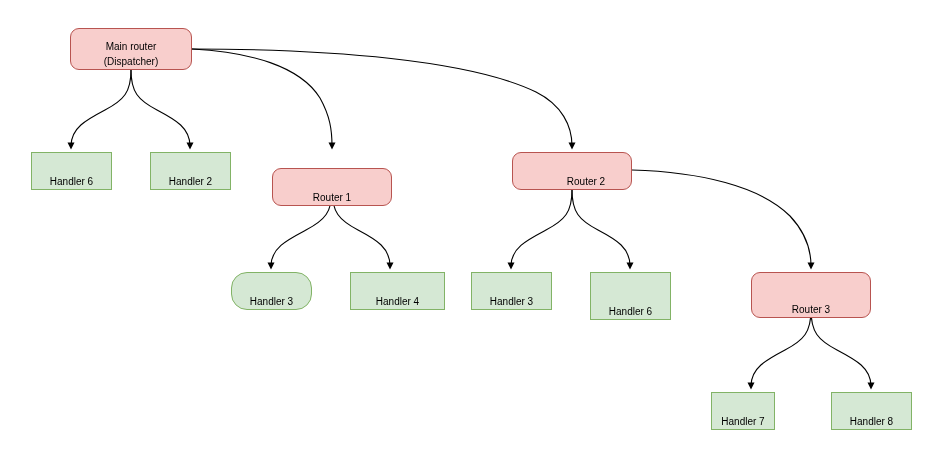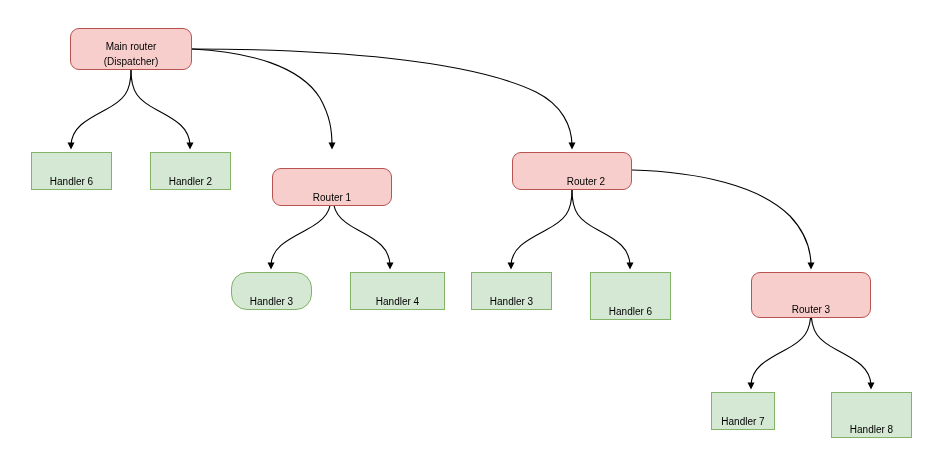--- a/index.html
+++ b/index.html
@@ -80,16 +80,16 @@
       <div class="node handler" style="left: 31px; top: 152px; width: 81px; height: 38px;"><span>Handler 6</span></div>
       <div class="node handler" style="left: 150px; top: 152px; width: 81px; height: 38px;"><span>Handler 2</span></div>
       <div class="node router" style="left: 272px; top: 168px; width: 120px; height: 38px;"><span>Router 1</span></div>
       <div class="node router" style="left: 512px; top: 152px; width: 120px; height: 38px; padding-left: 28px;"><span>Router 2</span></div>
       <div class="node handler" style="left: 231px; top: 272px; width: 81px; height: 38px; border-radius: 16px;"><span>Handler 3</span></div>
       <div class="node handler" style="left: 350px; top: 272px; width: 95px; height: 38px;"><span>Handler 4</span></div>
       <div class="node handler" style="left: 471px; top: 272px; width: 81px; height: 38px;"><span>Handler 3</span></div>
       <div class="node handler" style="left: 590px; top: 272px; width: 81px; height: 48px;"><span>Handler 6</span></div>
       <div class="node router" style="left: 751px; top: 272px; width: 120px; height: 46px;"><span>Router 3</span></div>
       <div class="node handler" style="left: 711px; top: 392px; width: 64px; height: 38px;"><span>Handler 7</span></div>
-      <div class="node handler" style="left: 831px; top: 392px; width: 81px; height: 46px;"><span>Handler 8</span></div>
+      <div class="node handler" style="left: 831px; top: 392px; width: 81px; height: 38px;"><span>Handler 8</span></div>
     </div>
 
 </div>
 
 </body></html>

